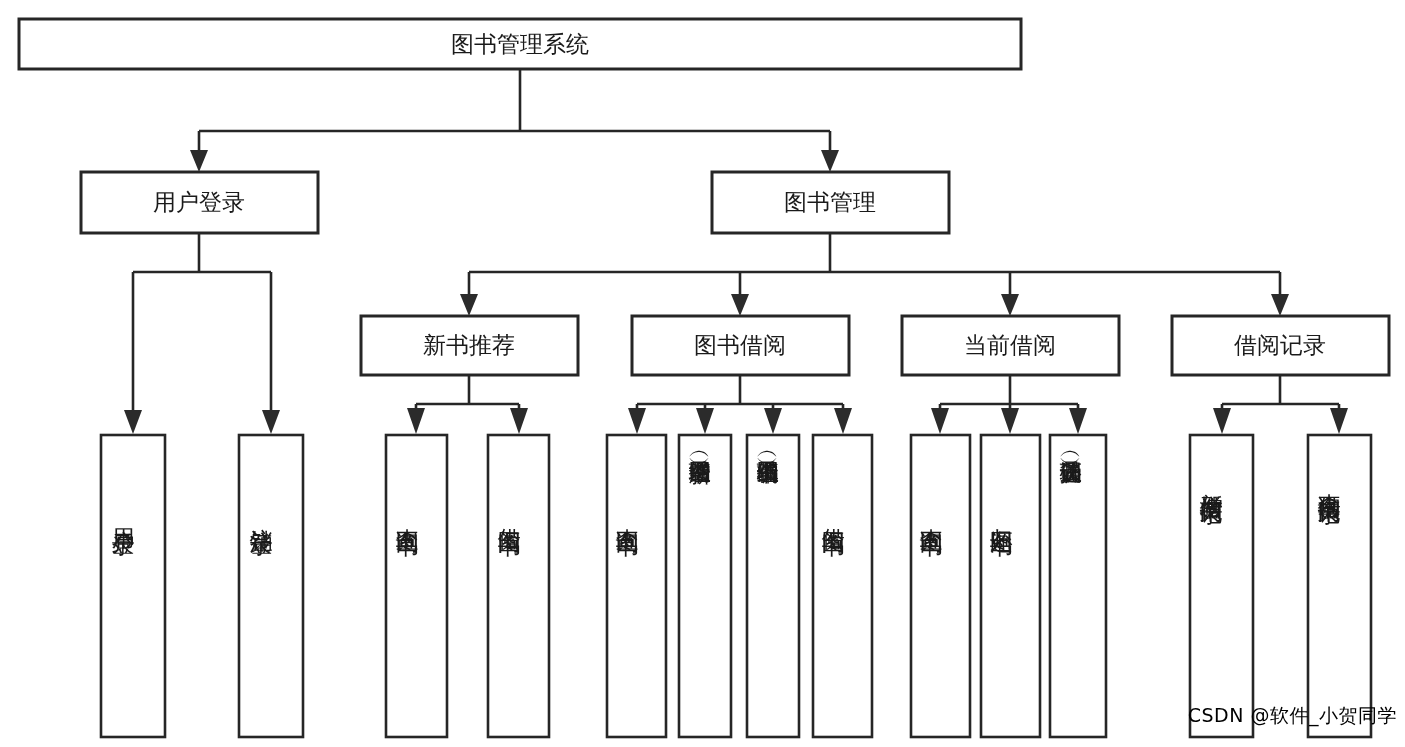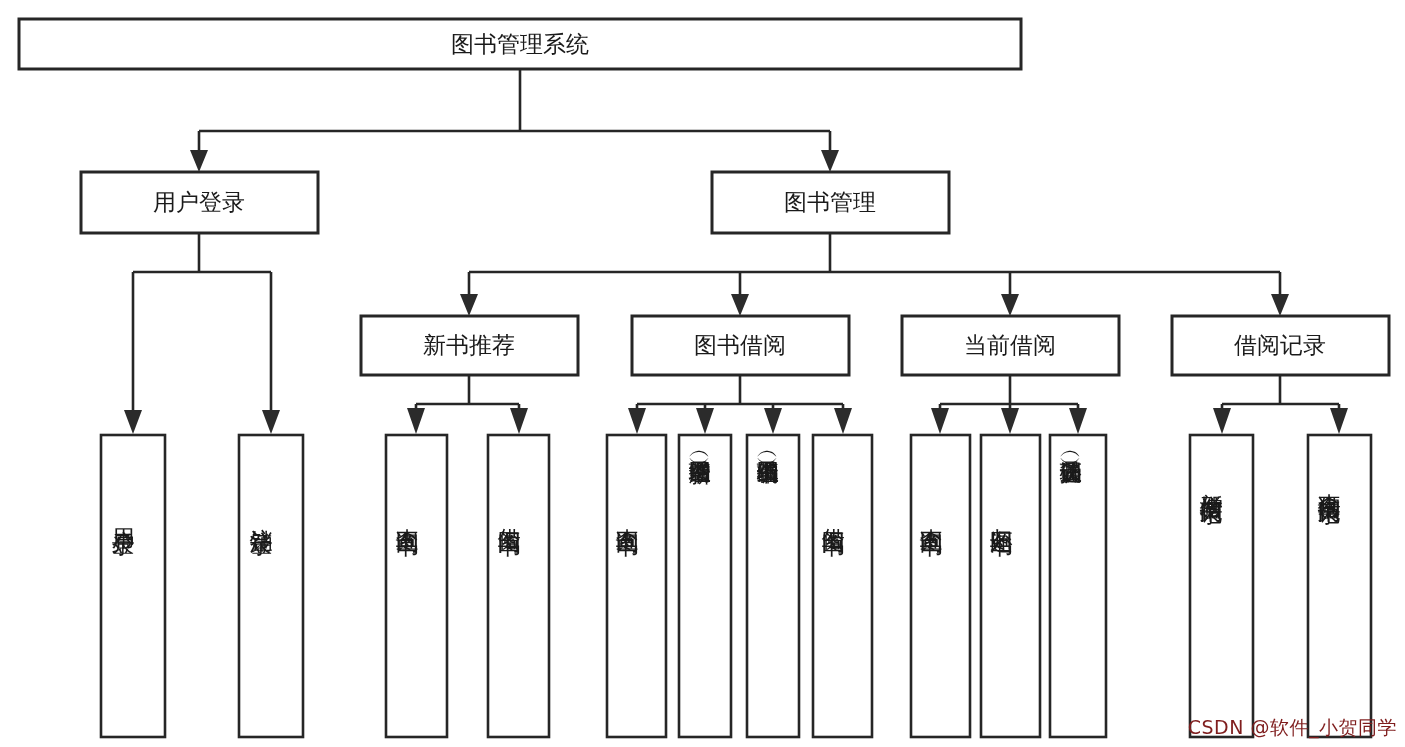--- a/index.html
+++ b/index.html
@@ -76,24 +76,24 @@
     text-align: left;
     pointer-events: none;
   }
   .vlabel.narrow {
     font-size: 22px;
     letter-spacing: 0px;
   }
   .watermark {
     position: absolute;
     right: 8px;
-    bottom: 4px;
+    bottom: 16px;
     font-family: "DejaVu Sans", "Liberation Sans", sans-serif;
     font-size: 19px;
-    color: #7f1d1d;
+    color: #000000;
     white-space: nowrap;
     letter-spacing: 0.5px;
   }
 </style>
 </head>
 <body>
 
 <div id="diagram-root">
 
   <svg id="flow" viewBox="0 0 1405 747" xmlns="http://www.w3.org/2000/svg">

